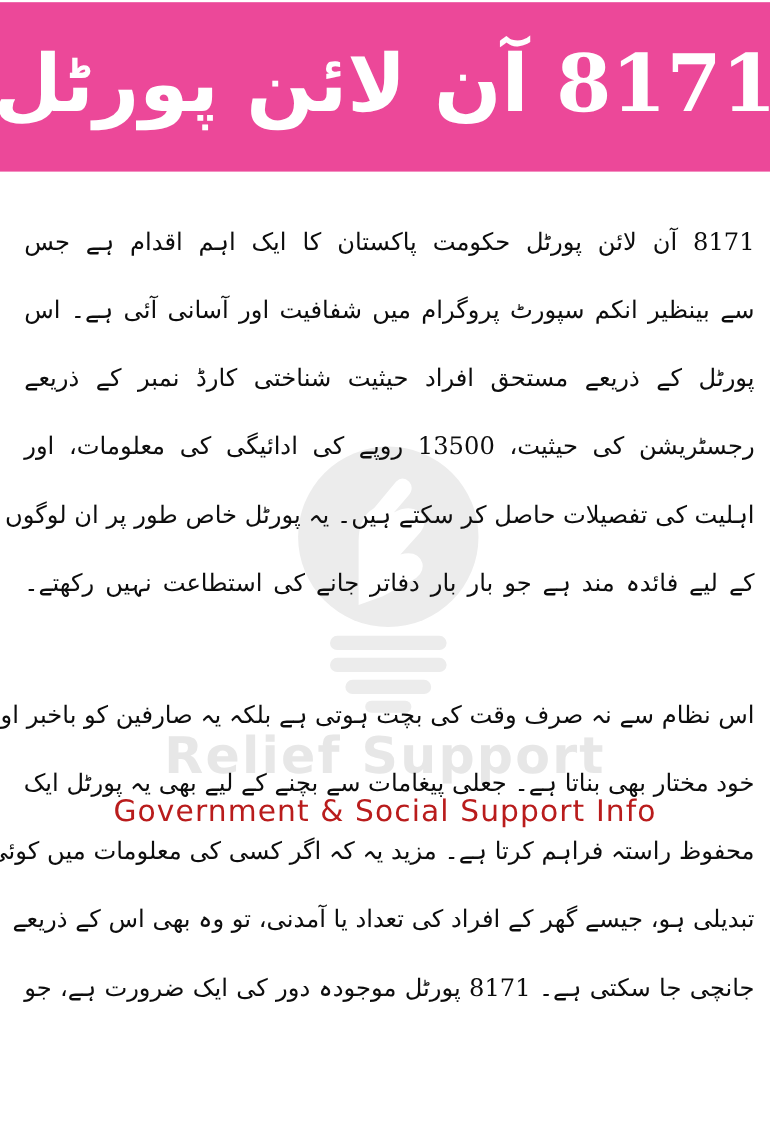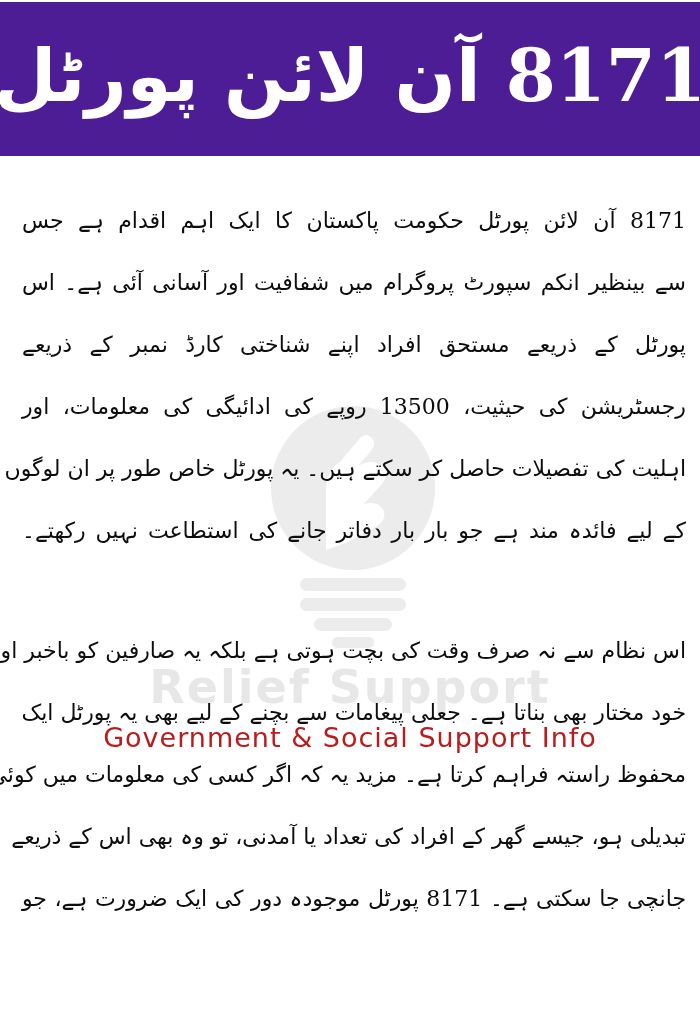--- a/index.html
+++ b/index.html
@@ -17,21 +17,21 @@
     font-family: "DejaVu Sans", sans-serif;
   }
 
   
   .banner {
     position: absolute;
     top: 2px;
     left: 0;
     width: 700px;
     height: 154px;
-    background: #4c1d95;
+    background: #ec4899;
     display: flex;
     align-items: center;
     justify-content: center;
   }
   .banner-title {
     direction: rtl;
     color: #ffffff;
     font-family: "DejaVu Serif", "DejaVu Sans", serif;
     font-size: 72px;
     font-weight: 700;
@@ -142,21 +142,21 @@
 
   <div class="banner">
     <div class="banner-title">8171 آن لائن پورٹل</div>
   </div>
 
   <div class="page-body">
 
     <div class="paragraph p1">
       <div class="line">8171 آن لائن پورٹل حکومت پاکستان کا ایک اہم اقدام ہے جس</div>
       <div class="line">سے بینظیر انکم سپورٹ پروگرام میں شفافیت اور آسانی آئی ہے۔ اس</div>
-      <div class="line">پورٹل کے ذریعے مستحق افراد اپنے شناختی کارڈ نمبر کے ذریعے</div>
+      <div class="line">پورٹل کے ذریعے مستحق افراد حیثیت شناختی کارڈ نمبر کے ذریعے</div>
       <div class="line">رجسٹریشن کی حیثیت، 13500 روپے کی ادائیگی کی معلومات، اور</div>
       <div class="line">اہلیت کی تفصیلات حاصل کر سکتے ہیں۔ یہ پورٹل خاص طور پر ان لوگوں</div>
       <div class="line">کے لیے فائدہ مند ہے جو بار بار دفاتر جانے کی استطاعت نہیں رکھتے۔</div>
     </div>
 
     <div class="paragraph p2">
       <div class="line">اس نظام سے نہ صرف وقت کی بچت ہوتی ہے بلکہ یہ صارفین کو باخبر اور</div>
       <div class="line">خود مختار بھی بناتا ہے۔ جعلی پیغامات سے بچنے کے لیے بھی یہ پورٹل ایک</div>
       <div class="line">محفوظ راستہ فراہم کرتا ہے۔ مزید یہ کہ اگر کسی کی معلومات میں کوئی</div>
       <div class="line">تبدیلی ہو، جیسے گھر کے افراد کی تعداد یا آمدنی، تو وہ بھی اس کے ذریعے</div>

